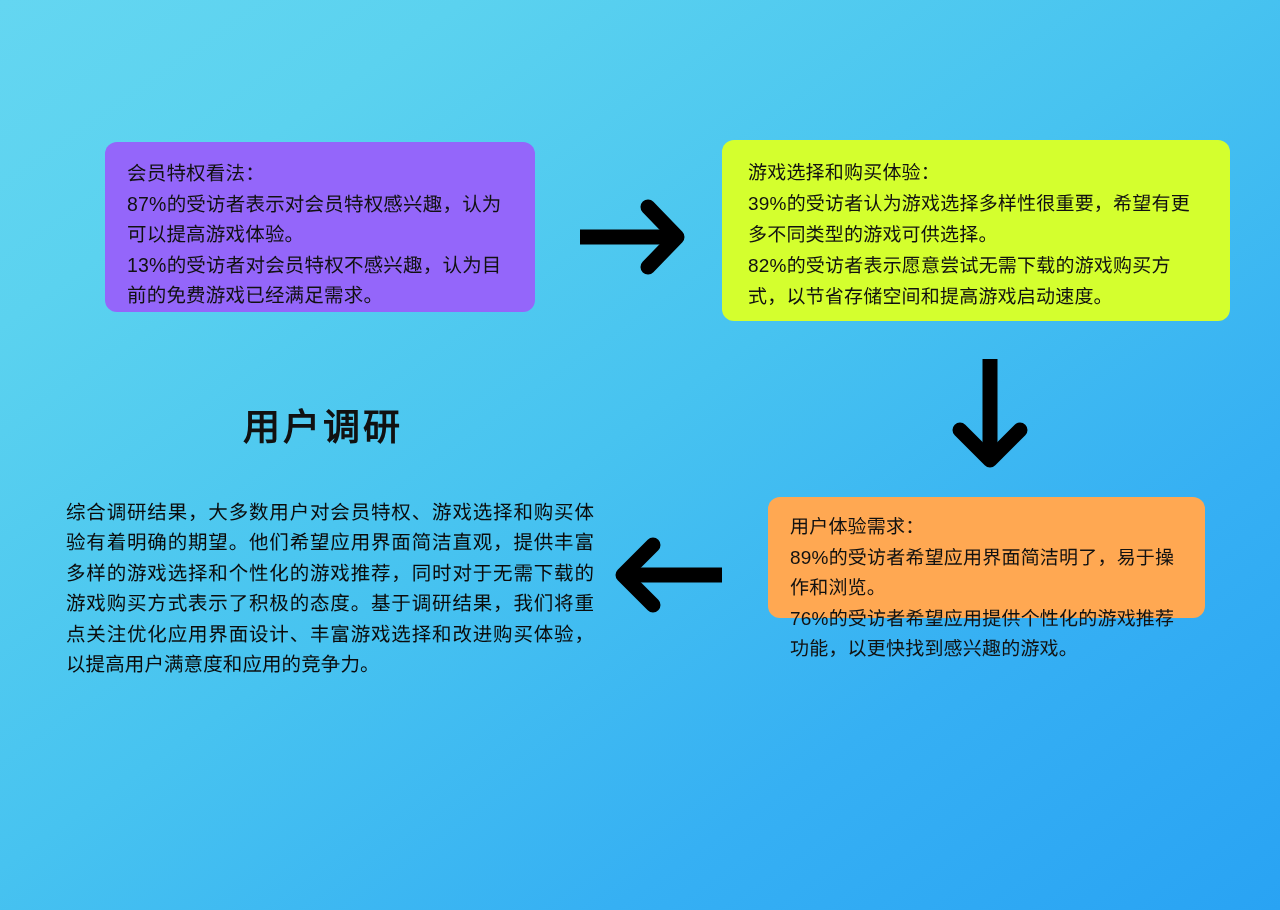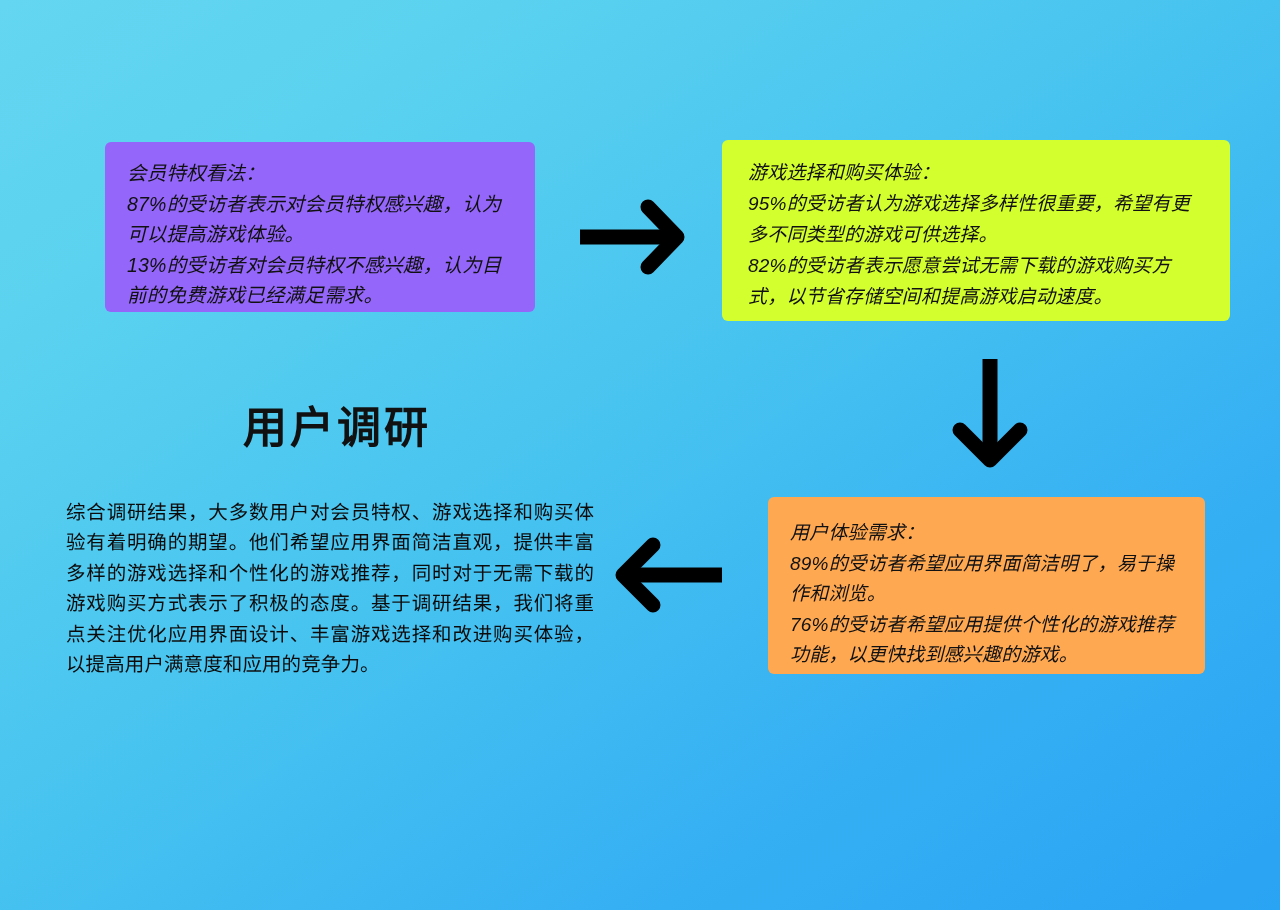--- a/index.html
+++ b/index.html
@@ -15,28 +15,27 @@
     overflow: hidden;
     background: linear-gradient(145deg, #64d6f1 0%, #5bd2ef 18%, #47c3f0 48%, #36b0f3 74%, #29a3f3 100%);
     font-family: "Liberation Sans", "DejaVu Sans", sans-serif;
     -webkit-font-smoothing: antialiased;
   }
 
   
   .card {
     position: absolute;
     box-sizing: border-box;
-    border-radius: 6px;
+    border-radius: 12px;
     color: #111111;
     font-size: 19.5px;
     line-height: 31px;
     letter-spacing: 0.2px;
     white-space: pre-line;
     font-weight: 400;
-    font-style: italic;
   }
 
   .card-purple {
     left: 105px;
     top: 142px;
     width: 430px;
     height: 170px;
     background: #9466fa;
     padding: 16px 22px 12px 22px;
     font-size: 19.5px;
@@ -51,33 +50,33 @@
     background: #d4ff2e;
     padding: 17px 24px 12px 26px;
     font-size: 19px;
     line-height: 31px;
   }
 
   .card-orange {
     left: 768px;
     top: 497px;
     width: 437px;
-    height: 177px;
+    height: 121px;
     background: #ffa852;
-    padding: 21px 20px 12px 22px;
+    padding: 15px 20px 12px 22px;
     font-size: 19px;
     line-height: 30.5px;
   }
 
   
   .title {
     position: absolute;
     left: 243px;
     top: 402px;
-    font-size: 44px;
+    font-size: 37px;
     font-weight: 700;
     color: #111111;
     letter-spacing: 3px;
     line-height: 52px;
     white-space: nowrap;
   }
 
   
   .summary {
     position: absolute;
@@ -106,21 +105,21 @@
 </head>
 <body>
 
 <div id="canvas">
 
   <div class="card card-purple">会员特权看法：
 87%的受访者表示对会员特权感兴趣，认为可以提高游戏体验。
 13%的受访者对会员特权不感兴趣，认为目前的免费游戏已经满足需求。</div>
 
   <div class="card card-green">游戏选择和购买体验：
-95%的受访者认为游戏选择多样性很重要，希望有更多不同类型的游戏可供选择。
+39%的受访者认为游戏选择多样性很重要，希望有更多不同类型的游戏可供选择。
 82%的受访者表示愿意尝试无需下载的游戏购买方式，以节省存储空间和提高游戏启动速度。</div>
 
   <div class="card card-orange">用户体验需求：
 89%的受访者希望应用界面简洁明了，易于操作和浏览。
 76%的受访者希望应用提供个性化的游戏推荐功能，以更快找到感兴趣的游戏。</div>
 
   <div class="title">用户调研</div>
 
   <div class="summary">综合调研结果，大多数用户对会员特权、游戏选择和购买体验有着明确的期望。他们希望应用界面简洁直观，提供丰富多样的游戏选择和个性化的游戏推荐，同时对于无需下载的游戏购买方式表示了积极的态度。基于调研结果，我们将重点关注优化应用界面设计、丰富游戏选择和改进购买体验，以提高用户满意度和应用的竞争力。</div>
 

